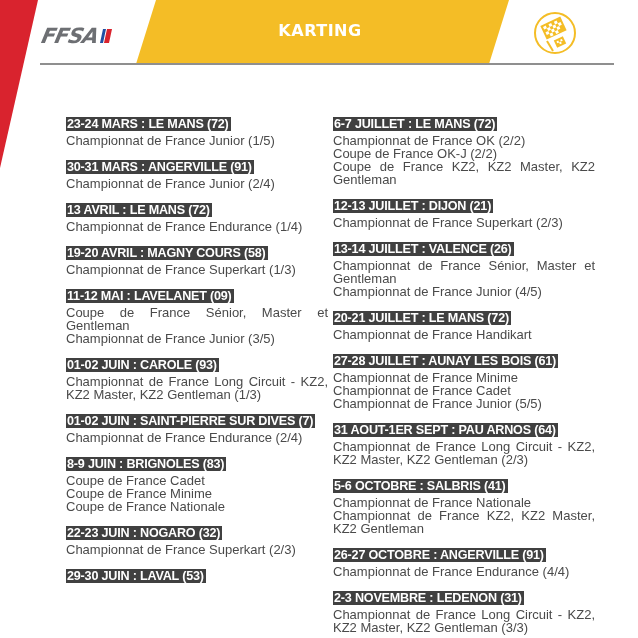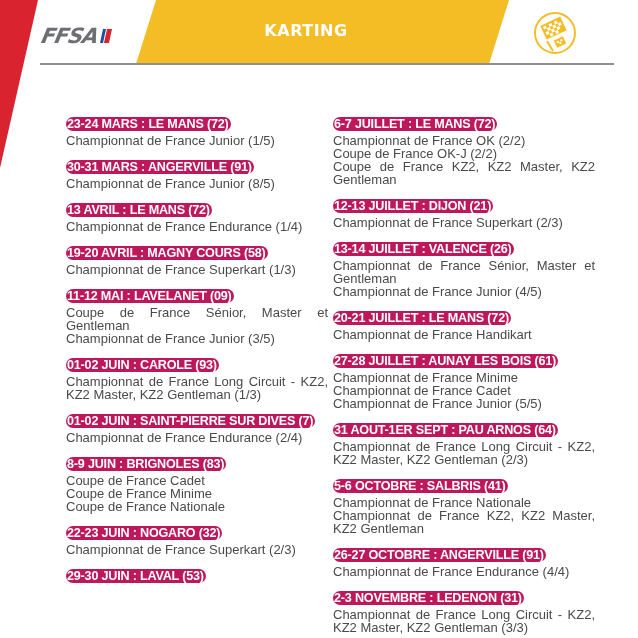--- a/index.html
+++ b/index.html
@@ -3,27 +3,27 @@
 <meta charset="utf-8">
 <style>
   html, body { margin: 0; padding: 0; }
   body { width: 638px; height: 638px; background: #ffffff; position: relative; overflow: hidden; font-family: "DejaVu Sans", sans-serif; }
   .red-band { position: absolute; left: 0; top: 0; width: 40px; height: 170px; }
   .yellow-band { position: absolute; left: 0; top: 0; width: 638px; height: 66px; }
   .header-line { position: absolute; left: 40px; top: 63px; width: 574px; height: 2px; background: #8f8f8f; }
   .logo { position: absolute; left: 42px; top: 24px; display: flex; align-items: center; }
   .logo-text { font-family: "DejaVu Sans", sans-serif; font-weight: bold; font-style: italic; font-size: 21px; color: #6d6f73; letter-spacing: -1px; transform: skewX(-12deg); }
   .logo-flag { margin-left: 2px; width: 12px; height: 14px; }
-  .title { position: absolute; left: 216px; top: 21px; width: 180px; text-align: center; color: #ffffff; font-family: "DejaVu Sans", sans-serif; font-size: 16px; font-weight: bold; letter-spacing: 0.5px; }
+  .title { position: absolute; left: 230px; top: 21px; width: 180px; text-align: center; color: #ffffff; font-family: "DejaVu Sans", sans-serif; font-size: 16px; font-weight: bold; letter-spacing: 0.5px; }
   .kart-icon { position: absolute; left: 533px; top: 11px; width: 44px; height: 44px; }
   .col { position: absolute; top: 113px; width: 262px; }
   .col-left { left: 66px; }
   .col-right { left: 333px; }
   .event { margin-bottom: 9px; }
-  .event-title { display: inline-block; background: #be185d; color: #ffffff; font-family: "Liberation Sans", sans-serif; font-weight: bold; font-size: 12.6px; line-height: 14px; padding: 0 2px 0 1px; letter-spacing: -0.2px; white-space: nowrap; border-radius: 7px; }
+  .event-title { display: inline-block; background: #404040; color: #ffffff; font-family: "Liberation Sans", sans-serif; font-weight: bold; font-size: 12.6px; line-height: 14px; padding: 0 2px 0 1px; letter-spacing: -0.2px; white-space: nowrap; }
   .event-line { font-family: "Liberation Sans", sans-serif; font-size: 13px; color: #4a4a4a; line-height: 13px; text-align: justify; }
   .event-lines { margin-top: 2px; }
 </style>
 </head>
 <body>
 
 <svg class="red-band" viewBox="0 0 40 170" preserveAspectRatio="none">
   <polygon points="0,0 38,0 0,168" fill="#d9232e"></polygon>
 </svg>
 <svg class="yellow-band" viewBox="0 0 638 66">
@@ -73,21 +73,21 @@
 <div class="col col-left">
   <div class="event">
     <span class="event-title">23-24 MARS : LE MANS (72)</span>
     <div class="event-lines">
       <div class="event-line">Championnat de France Junior (1/5)</div>
     </div>
   </div>
   <div class="event">
     <span class="event-title">30-31 MARS : ANGERVILLE (91)</span>
     <div class="event-lines">
-      <div class="event-line">Championnat de France Junior (8/5)</div>
+      <div class="event-line">Championnat de France Junior (2/4)</div>
     </div>
   </div>
   <div class="event">
     <span class="event-title">13 AVRIL : LE MANS (72)</span>
     <div class="event-lines">
       <div class="event-line">Championnat de France Endurance (1/4)</div>
     </div>
   </div>
   <div class="event">
     <span class="event-title">19-20 AVRIL : MAGNY COURS (58)</span>

